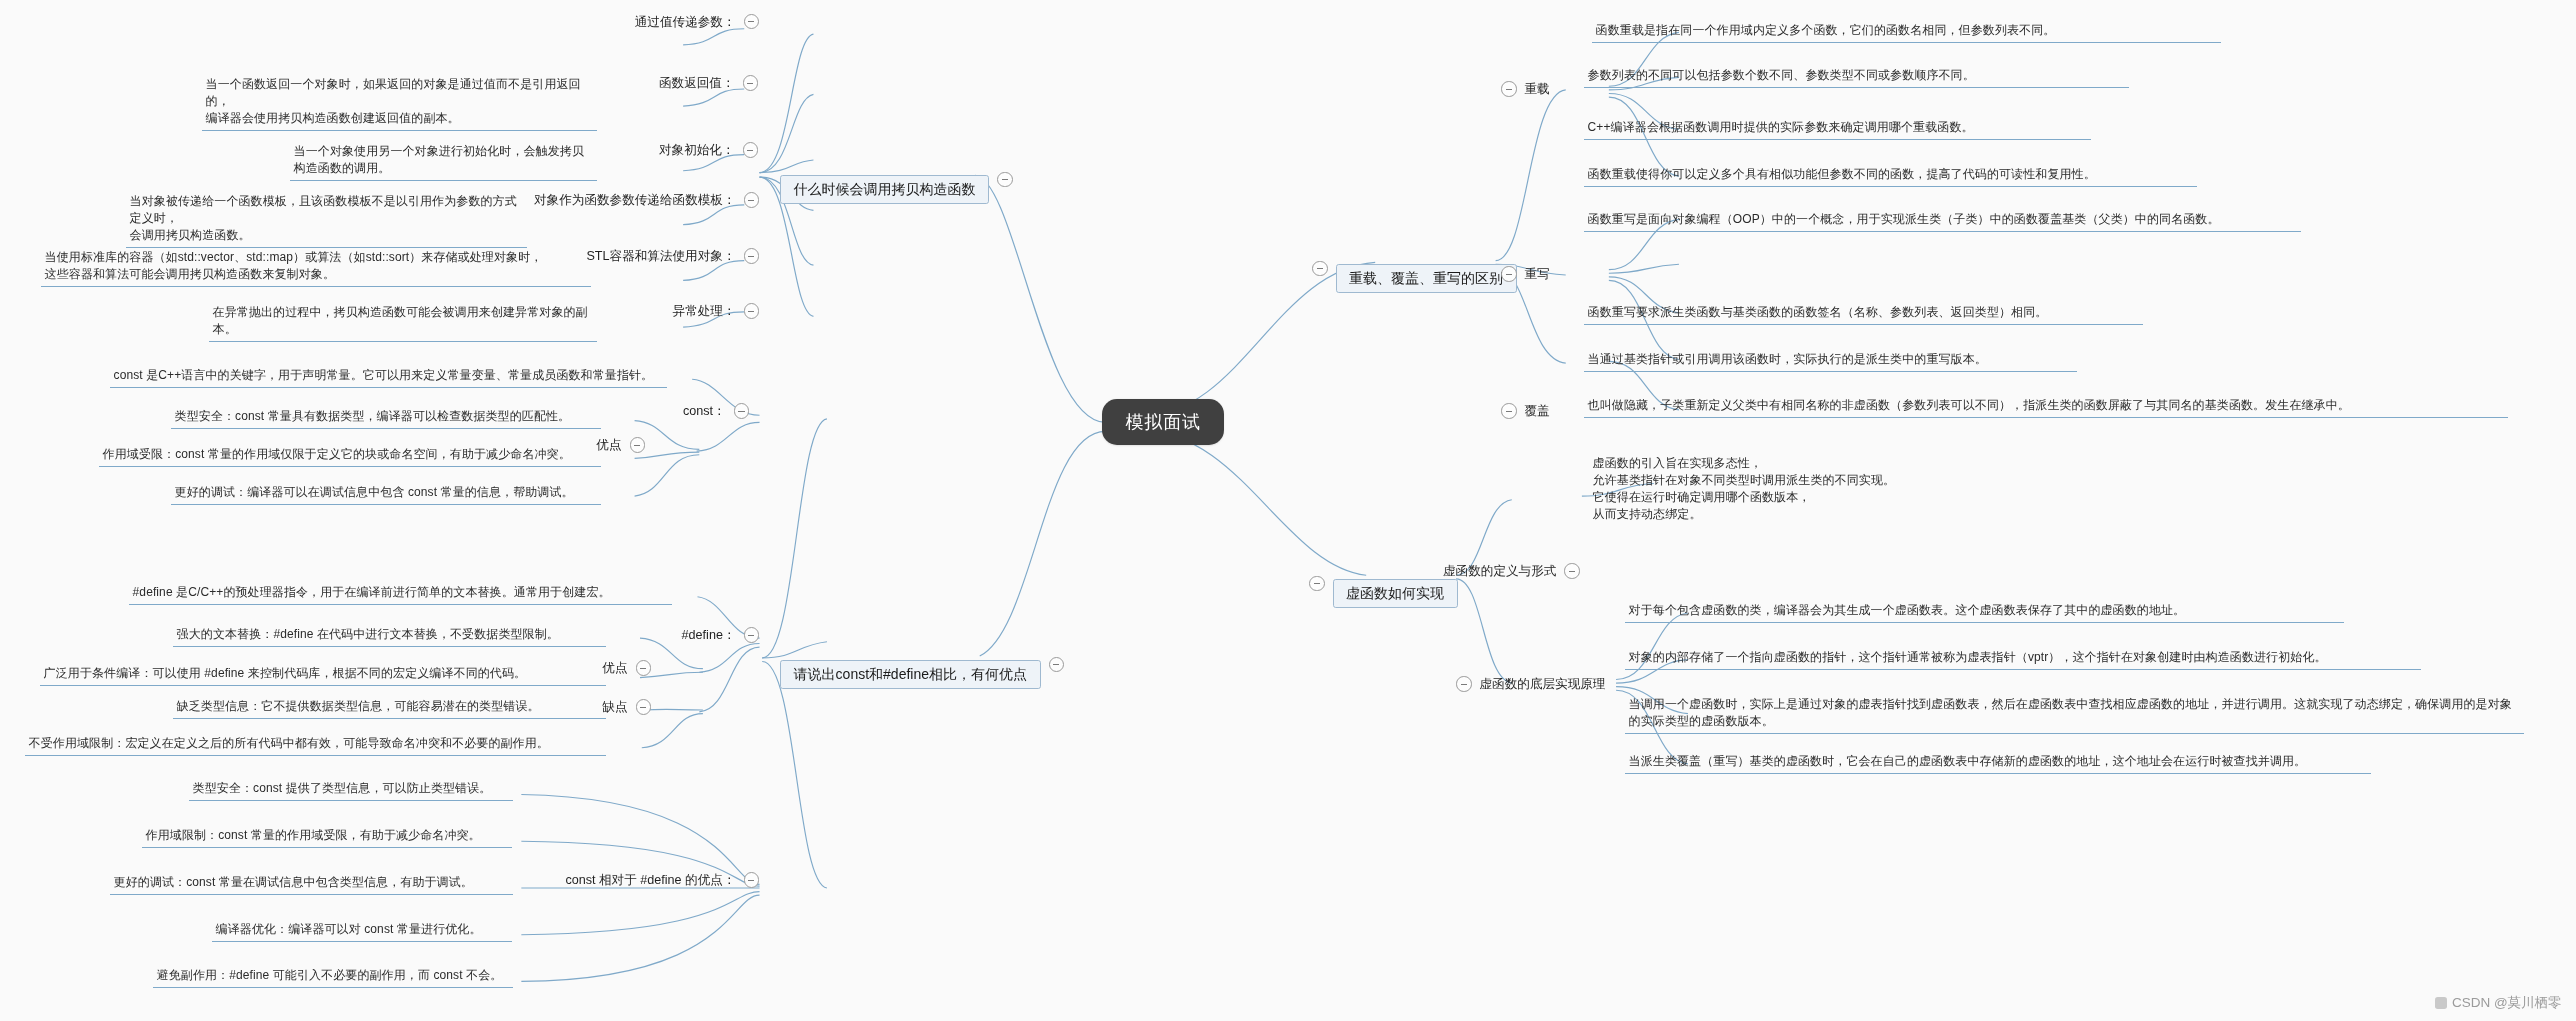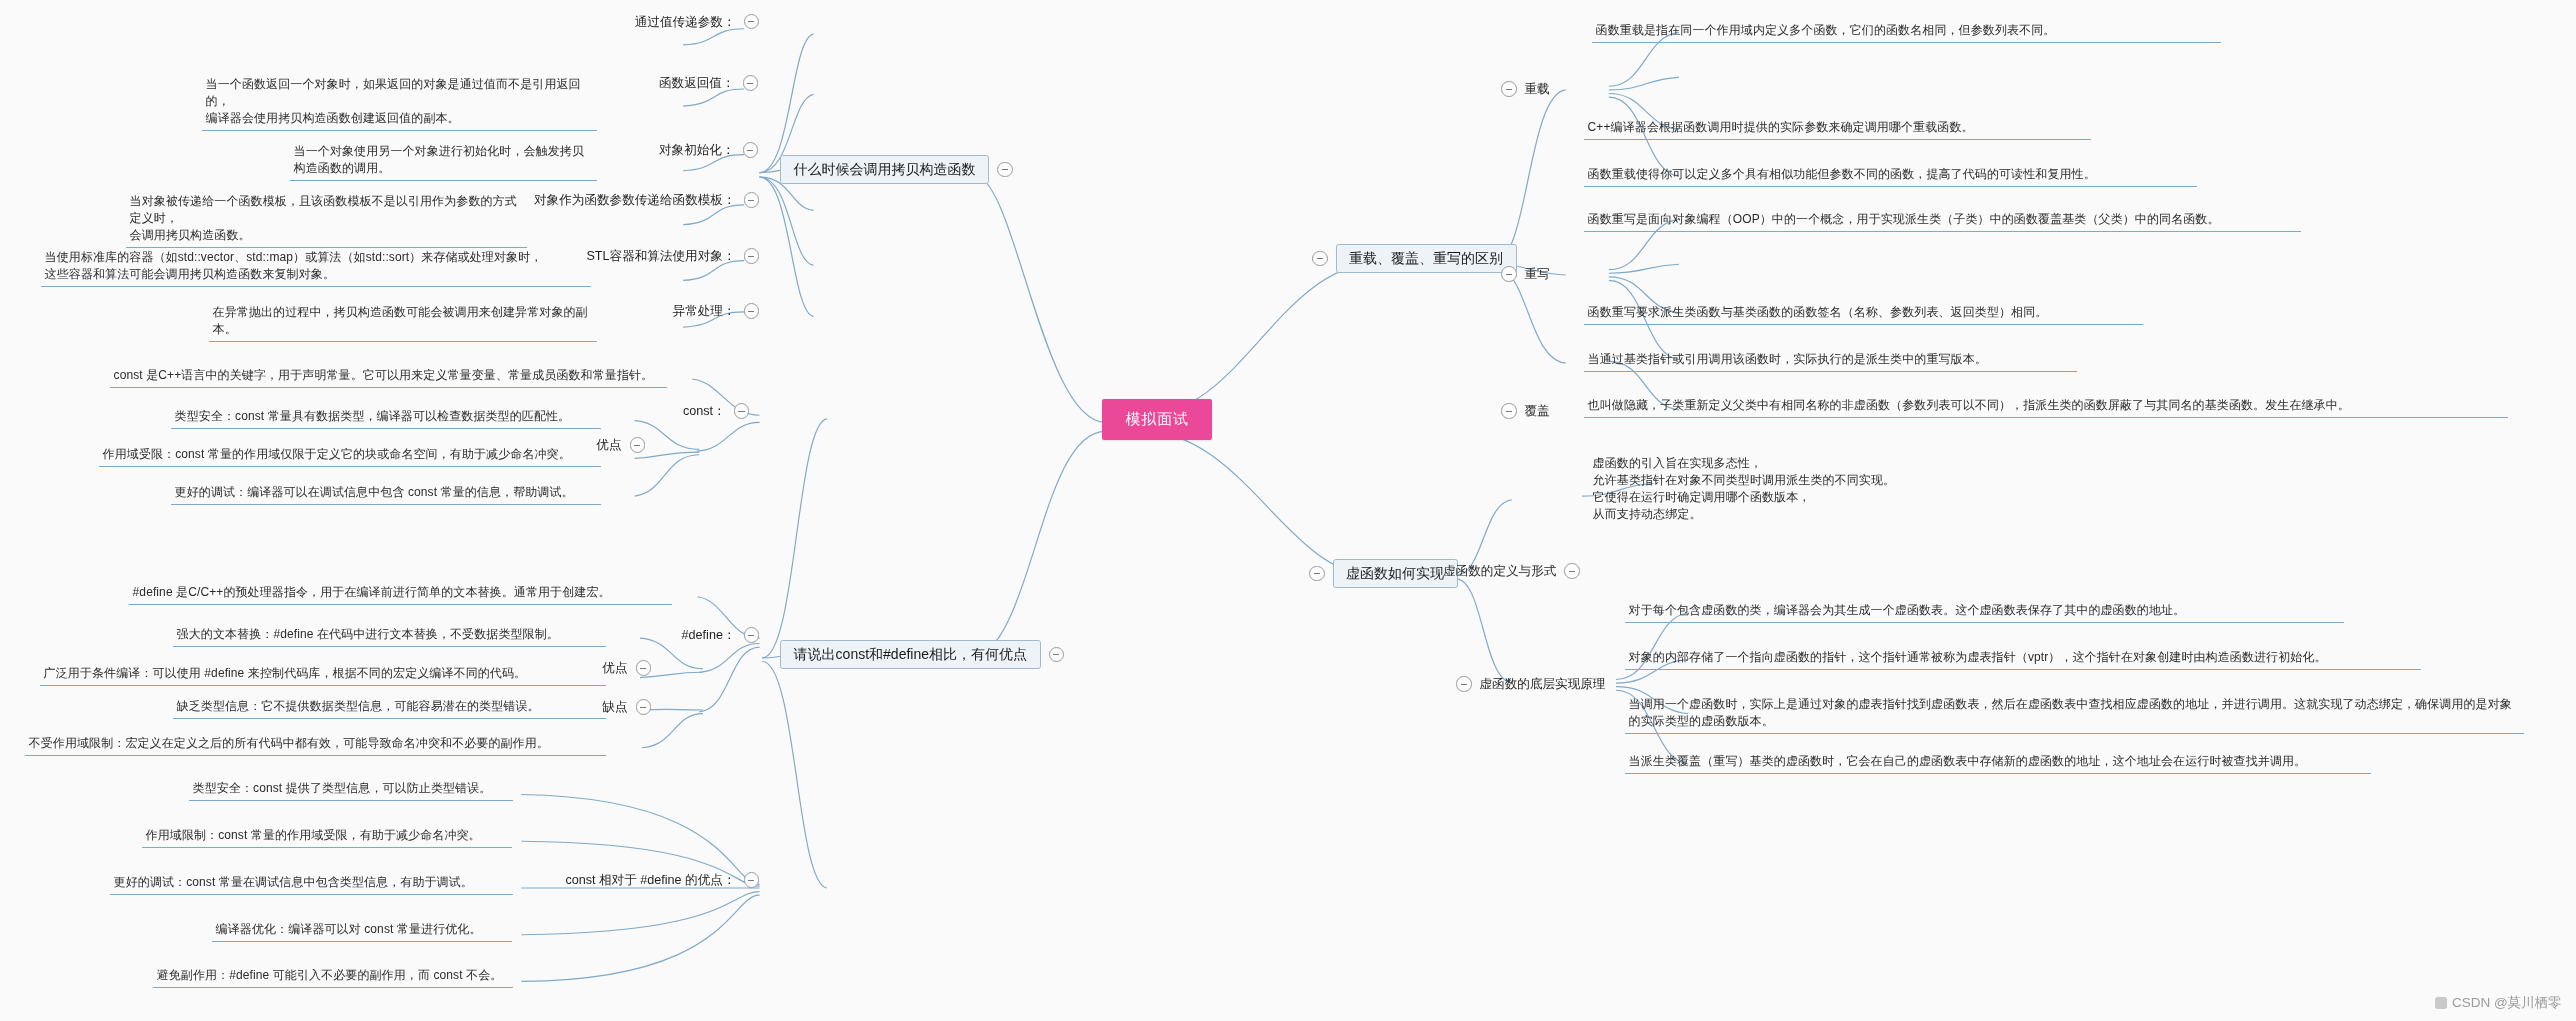--- a/index.html
+++ b/index.html
@@ -42,29 +42,30 @@
   .boxed{
     background:#eef3f8;
     border:0.9px solid #9fb9d0;
     border-radius:2.7px;
     font-size:14px;
     color:#1a1a1a;
     padding:4.5px 12.6px;
     white-space:nowrap;
     display:flex;
     align-items:center;
+    margin-top:20px;
   }
   .boxrow{display:flex;align-items:center;gap:8px;white-space:nowrap;}
 
   
   .root{
-    background:#ec4899;
+    background:#404040;
     color:#ffffff;
-    border-radius:2px;
-    font-size:15px;
+    border-radius:15px;
+    font-size:18px;
     padding:10.8px 23.4px;
     white-space:nowrap;
     box-shadow:0 0.9px 1.8px rgba(0,0,0,.10);
     letter-spacing:0.9px;
   }
 
   
   .tg{
     width:13.5px;height:13.5px;border-radius:50%;
     border:0.9px solid #9a9a9a;
@@ -298,20 +299,21 @@
     </div>
   </div>
 
   <div class="node mid" style="left:1501px;top:81px;">
     <span class="tg">
         <i></i>
       </span>
     <span class="lbl">重载</span>
   </div>
   <div class="node leaf r" style="left:1584px;top:20px;width:629px;margin-left:8px;">函数重载是指在同一个作用域内定义多个函数，它们的函数名相同，但参数列表不同。</div>
+  <div class="node leaf r" style="left:1584px;top:65px;width:545px;">参数列表的不同可以包括参数个数不同、参数类型不同或参数顺序不同。</div>
   <div class="node leaf r" style="left:1584px;top:117px;width:507px;">C++编译器会根据函数调用时提供的实际参数来确定调用哪个重载函数。</div>
   <div class="node leaf r" style="left:1584px;top:164px;width:613px;">函数重载使得你可以定义多个具有相似功能但参数不同的函数，提高了代码的可读性和复用性。</div>
 
   <div class="node mid" style="left:1501px;top:266px;">
     <span class="tg">
         <i></i>
       </span>
     <span class="lbl">重写</span>
   </div>
   <div class="node leaf r" style="left:1584px;top:209px;width:717px;">函数重写是面向对象编程（OOP）中的一个概念，用于实现派生类（子类）中的函数覆盖基类（父类）中的同名函数。</div>

